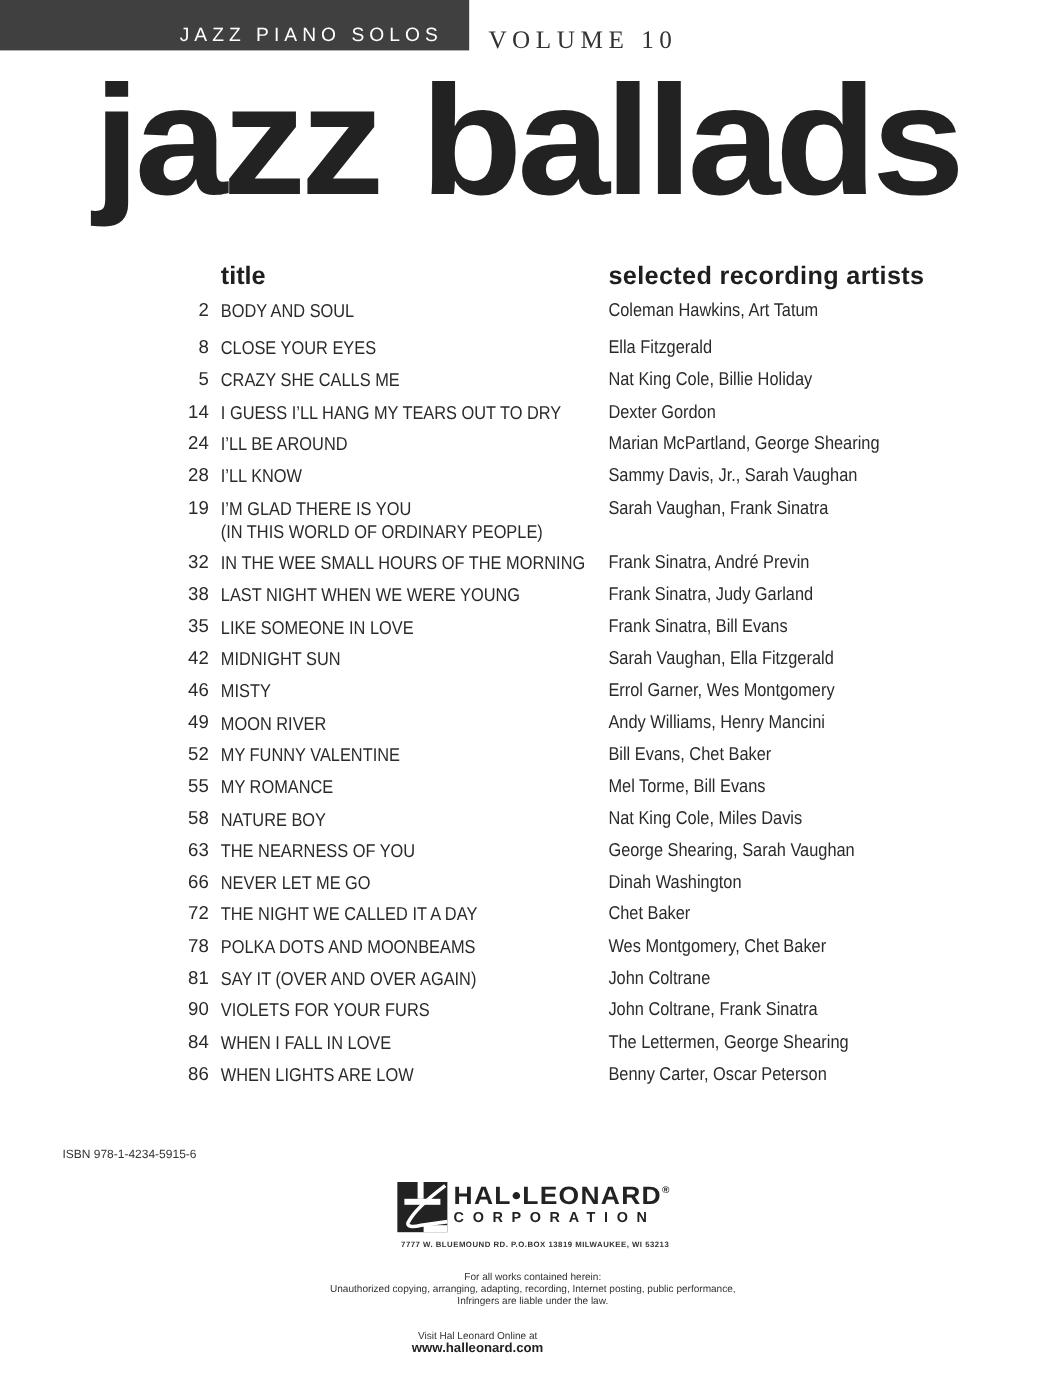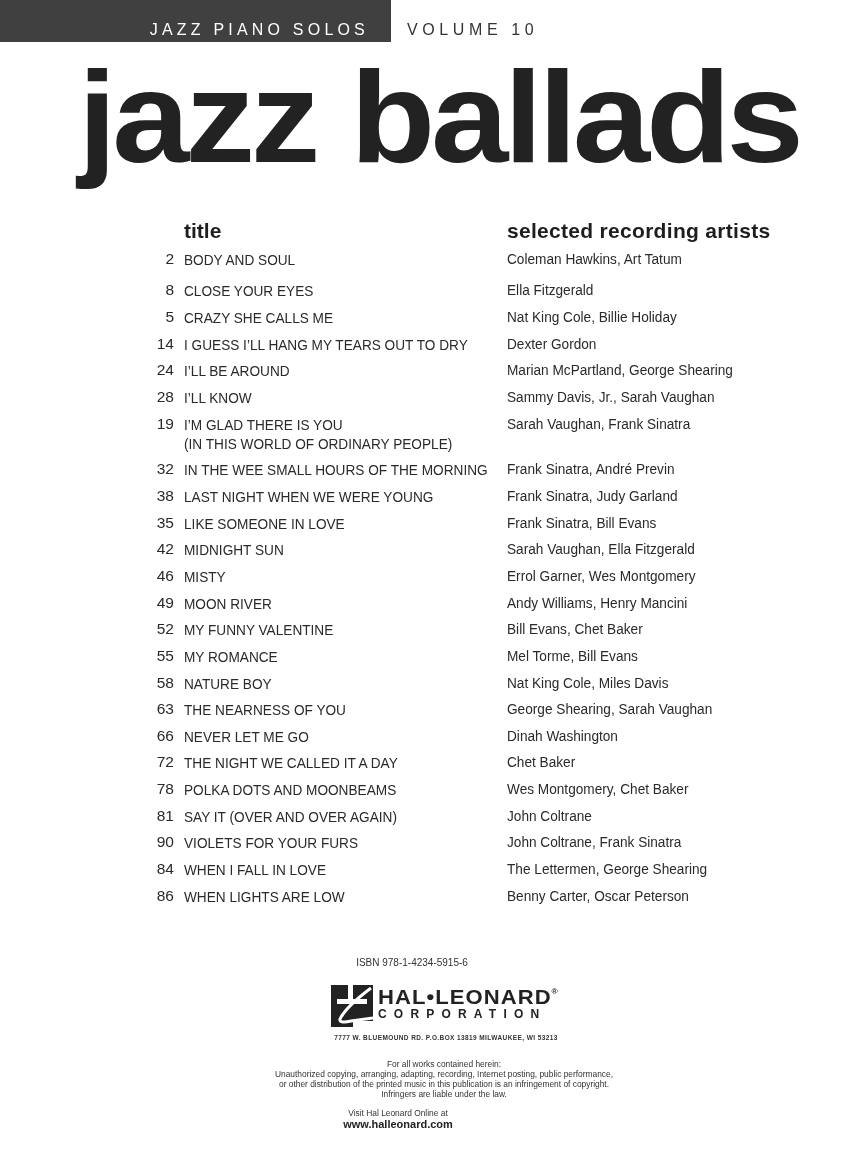--- a/index.html
+++ b/index.html
@@ -1,35 +1,35 @@
 <!DOCTYPE html>
 <html><head>
 <meta charset="utf-8">
 <style>
   html, body { margin:0; padding:0; background:#ffffff; }
   body { width:864px; height:1152px; position:relative; overflow:hidden; color:#222222; font-family:"Liberation Sans", sans-serif; }
 
   .series-bar { position:absolute; left:0; top:0; width:391px; height:42px; background:#404040; }
   .series-label { position:absolute; right:22px; top:21px; font-size:16px; letter-spacing:4.2px; color:#ffffff; font-family:"Liberation Sans", sans-serif; }
-  .volume-label { position:absolute; left:407px; top:21px; font-size:16px; letter-spacing:4.6px; color:#333333; font-family:Liberation Sans, sans-serif; }
+  .volume-label { position:absolute; left:407px; top:21px; font-size:21px; letter-spacing:4.6px; color:#333333; font-family:Liberation Serif, serif; }
 
   .book-title { position:absolute; left:78px; top:42px; font-family:"Liberation Sans", sans-serif; font-weight:bold; font-size:130px; letter-spacing:-4px; line-height:150px; color:#222222; transform:scaleX(1.07); transform-origin:left top; white-space:nowrap; }
 
   .toc { position:absolute; left:0; top:0; width:864px; }
   .col-head { position:absolute; top:219px; font-weight:bold; font-size:21px; color:#1e1e1e; font-family:"Liberation Sans", sans-serif; }
   .col-head.title { left:184px; }
   .col-head.artists { left:507px; letter-spacing:0.3px; }
 
   .row { position:absolute; left:0; width:864px; font-size:15.5px; color:#2a2a2a; font-family:"Liberation Sans", sans-serif; transform-origin:left top; }
   .row .page { position:absolute; right:690px; text-align:right; width:40px; }
   .row .song { position:absolute; left:184px; white-space:nowrap; transform:scaleX(0.88); transform-origin:left top; line-height:19px; }
   .row .song .l2 { display:block; }
   .row .artist { position:absolute; left:507px; white-space:nowrap; transform:scaleX(0.88); transform-origin:left top; }
 
-  .isbn { position:absolute; left:0; width:772px; top:957px; text-align:center; font-size:10px; color:#333; padding-left:52px; box-sizing:border-box; }
+  .isbn { position:absolute; left:0; width:772px; top:957px; text-align:left; font-size:10px; color:#333; padding-left:52px; box-sizing:border-box; }
   .logo { position:absolute; left:331px; top:985px; width:250px; height:42px; }
   .logo-mark { position:absolute; left:0; top:0; width:42px; height:42px; }
   .logo-name { position:absolute; left:47px; top:0px; font-size:21px; font-weight:bold; letter-spacing:1px; color:#222; font-family:"Liberation Sans", sans-serif; white-space:nowrap; transform:scaleX(1.05); transform-origin:left top; }
   .logo-name sup { font-size:8px; vertical-align:top; position:relative; top:2px; }
   .logo-corp { position:absolute; left:47px; top:22px; font-size:12px; font-weight:bold; letter-spacing:7.2px; color:#222; white-space:nowrap; }
   .address { position:absolute; left:0; width:864px; top:1034px; text-align:center; font-size:6.5px; font-weight:bold; color:#333; letter-spacing:0.4px; padding-left:28px; box-sizing:border-box; }
   .legal { position:absolute; left:0; width:864px; top:1059px; text-align:center; font-size:8.4px; line-height:10px; color:#333; padding-left:24px; box-sizing:border-box; }
   .visit { position:absolute; left:0; width:768px; top:1108px; text-align:center; font-size:8.4px; line-height:11px; color:#333; padding-left:28px; box-sizing:border-box; }
   .visit .url { font-weight:bold; font-size:11px; color:#222; display:block; }
 </style>
@@ -182,20 +182,19 @@
   </svg>
   <div class="logo-name"><span>HAL•LEONARD</span><sup>®</sup></div>
   <div class="logo-corp">CORPORATION</div>
 </div>
 
 <div class="address">7777 W. BLUEMOUND RD. P.O.BOX 13819 MILWAUKEE, WI 53213</div>
 
 <div class="legal">
   <div>For all works contained herein:</div>
   <div>Unauthorized copying, arranging, adapting, recording, Internet posting, public performance,</div>
-  <div>or other distribution of the printed music in this publication is an infringement of copyright.</div>
   <div>Infringers are liable under the law.</div>
 </div>
 
 <div class="visit">
   <span>Visit Hal Leonard Online at</span>
   <a class="url">www.halleonard.com</a>
 </div>
 
 </body></html>

